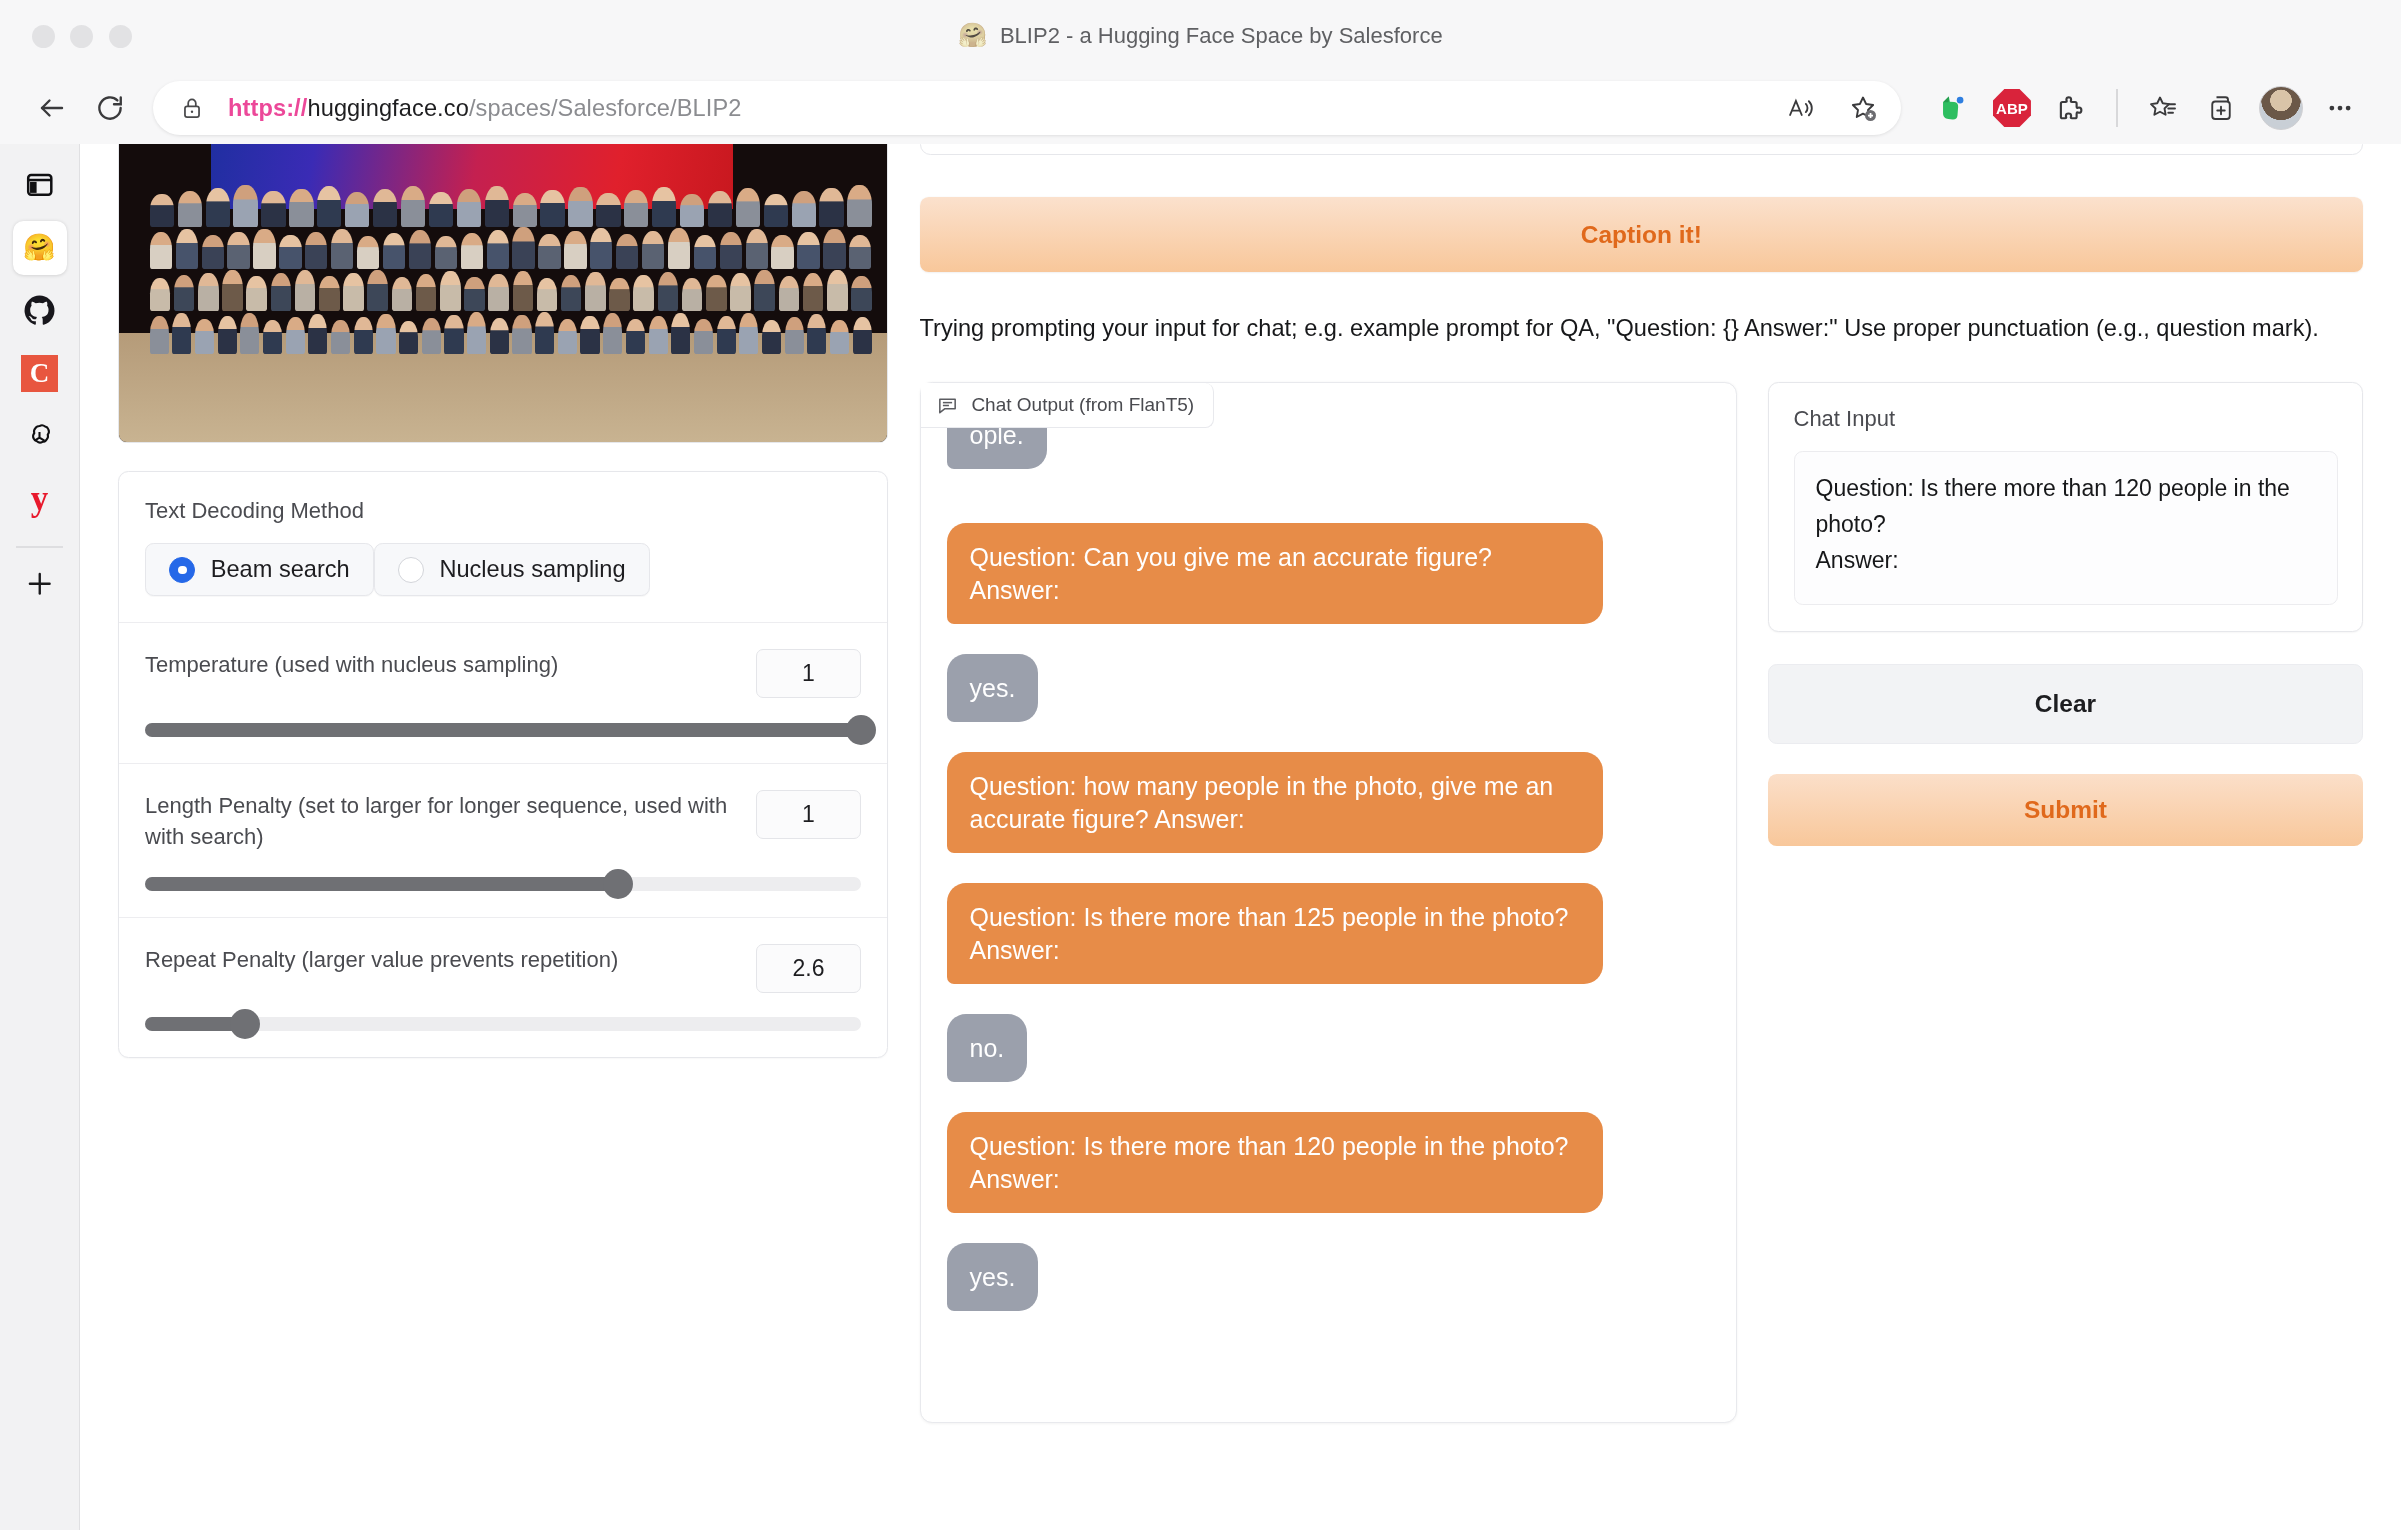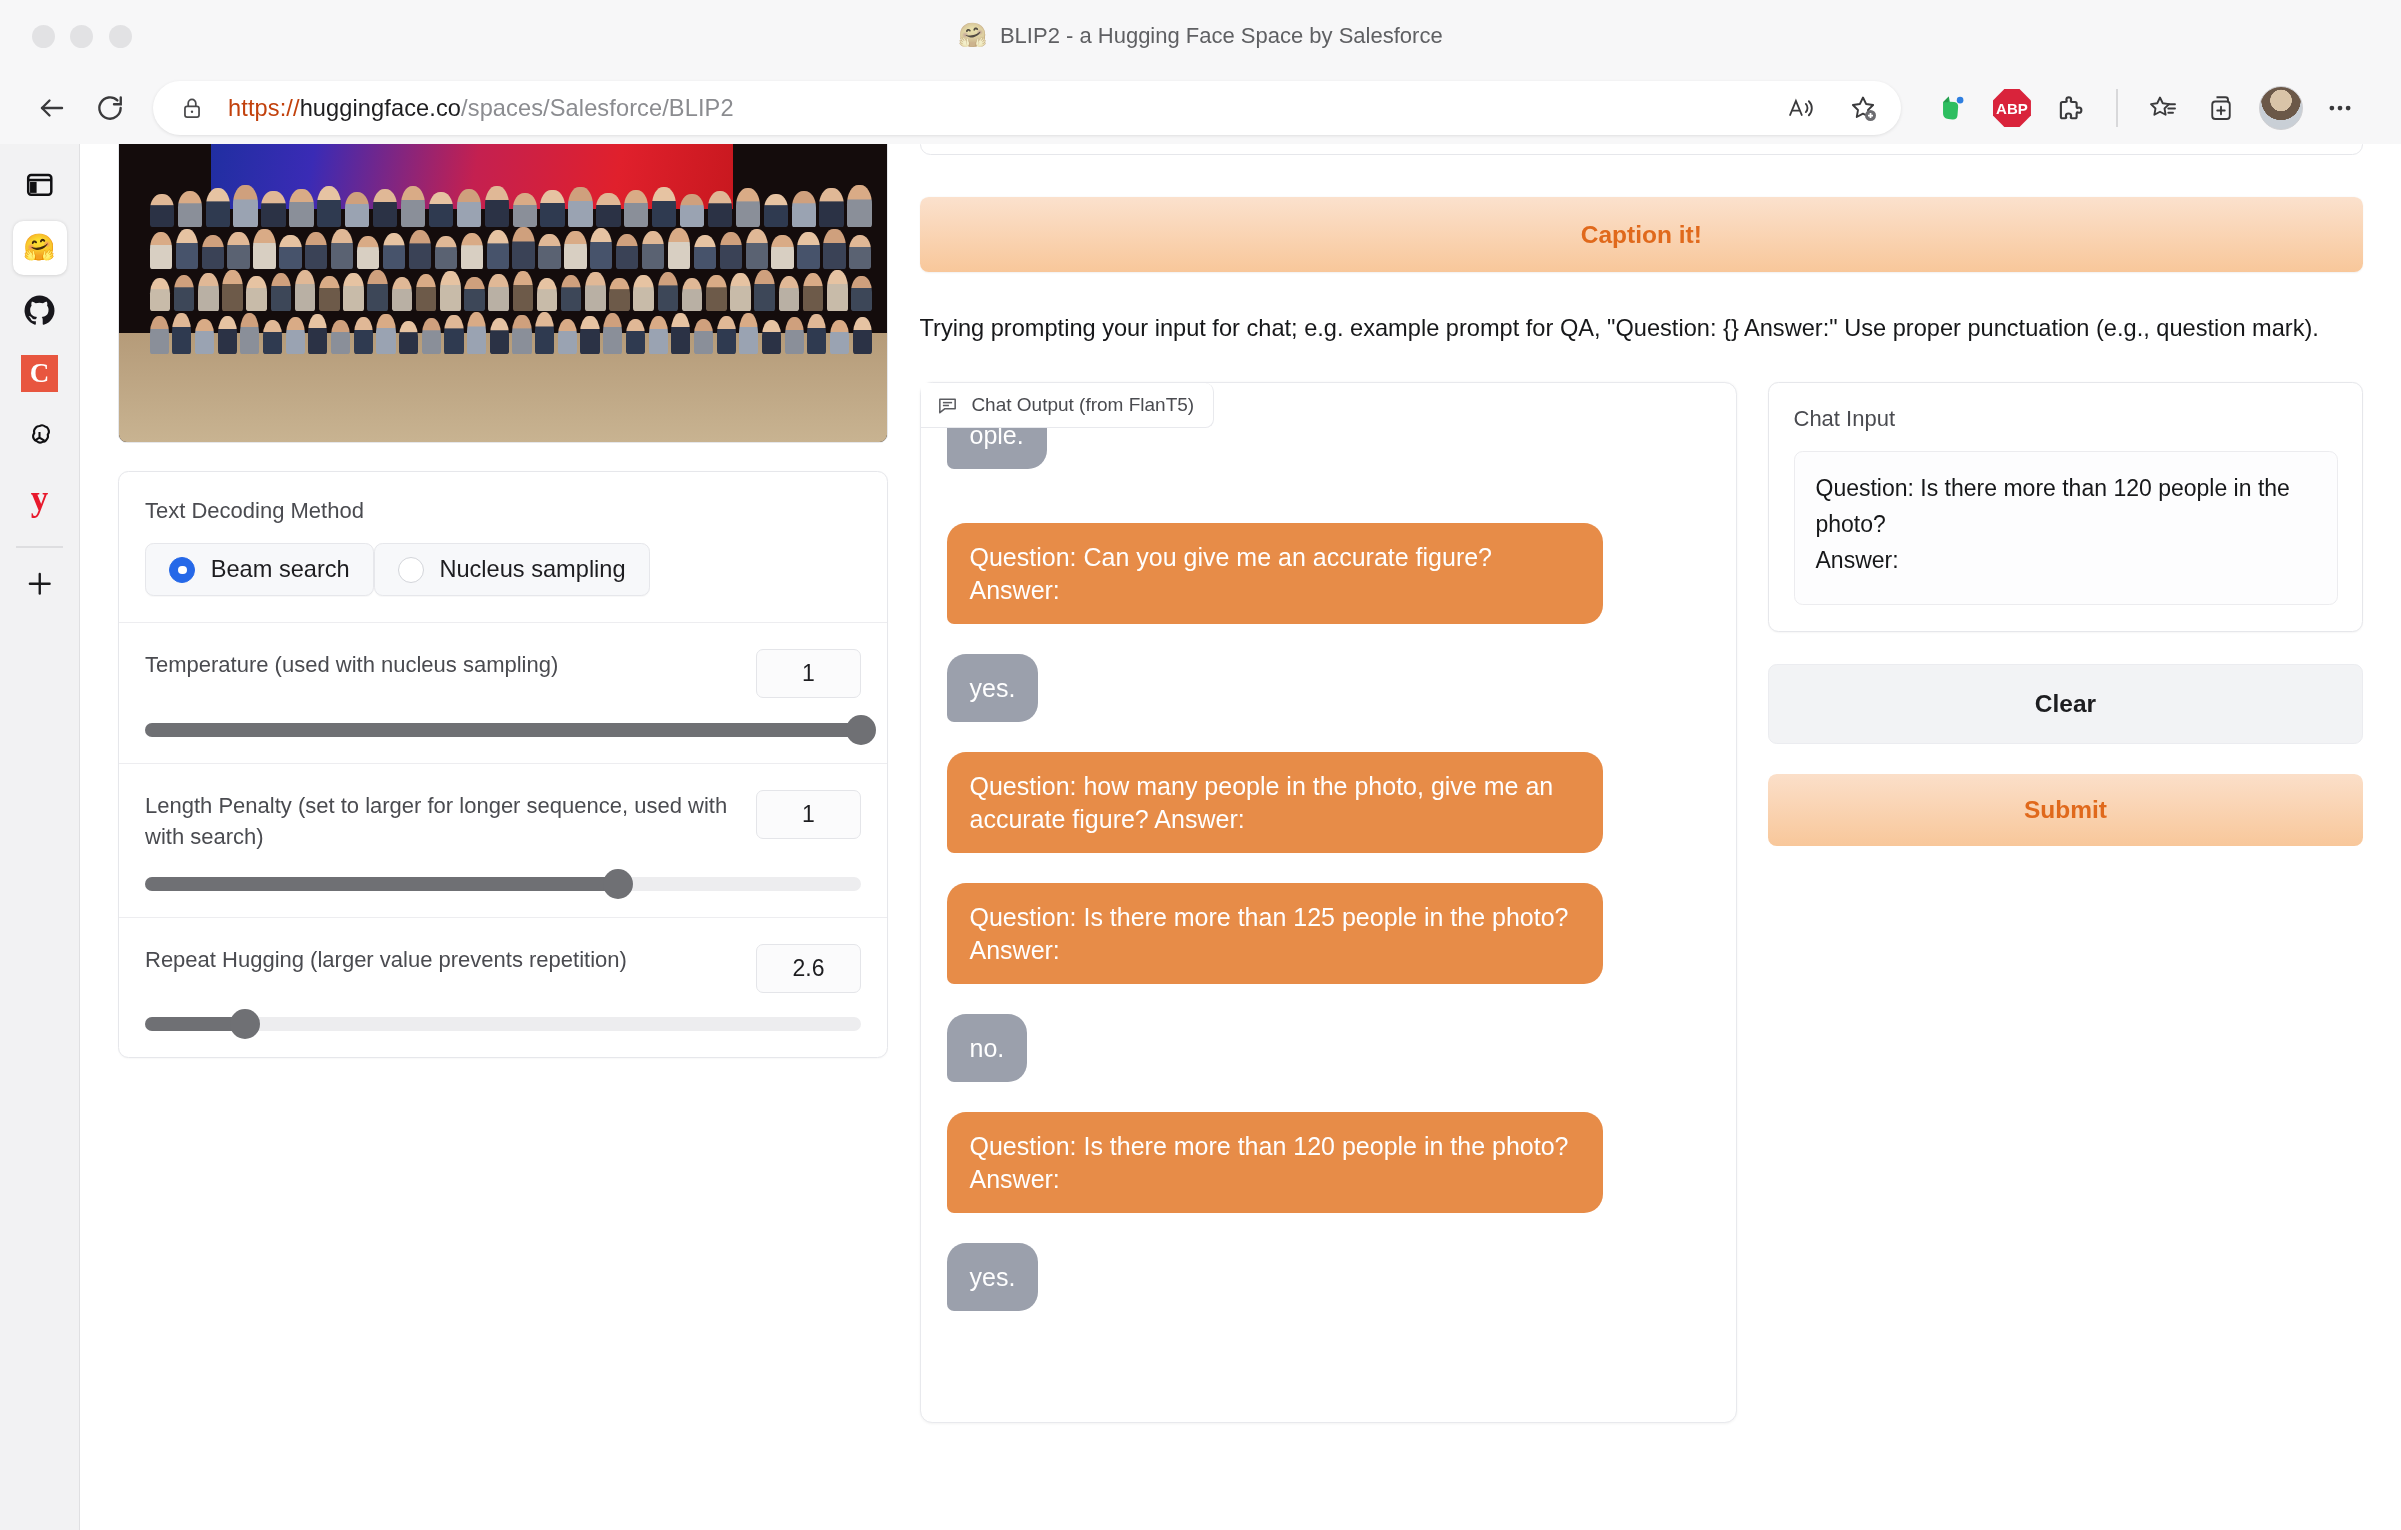--- a/index.html
+++ b/index.html
@@ -27,21 +27,21 @@
   .navbtn { width: 58px; height: 58px; border-radius: 50%; display: flex;
             align-items: center; justify-content: center; cursor: pointer;
             color: #3a3a3c; flex: 0 0 auto; }
   .urlbar { flex: 1 1 auto; height: 54px; background: #fff; border-radius: 27px;
             display: flex; align-items: center; padding: 0 12.2px 0 26px;
             margin: 0 17.5px 0 14px; box-shadow: 0 0.9px 3.5px rgba(0,0,0,.10); }
   .lock { margin-right: 23px; display: flex; align-items: center; color: #49494b; }
   .url { font-size: 23.6px; color: #8b8c90; white-space: nowrap; overflow: hidden;
          flex: 1 1 auto; letter-spacing: 0.1px; }
   .url b { color: #1e1e20; font-weight: 400; }
-  .url .scheme { color: #c2410c; }
+  .url .scheme { color: #ec4899; font-weight: bold; }
   .url-actions { display: flex; align-items: center; gap: 10.5px; }
   .ticon { width: 52px; height: 52px; display: flex; align-items: center;
            justify-content: center; border-radius: 50%; cursor: pointer; color: #3a3a3c; }
   .tb-right { display: flex; align-items: center; gap: 7px; margin-left: 8.7px; }
   .tb-divider { width: 1.7px; height: 38px; background: #d8d8da; margin: 0 12.2px; }
   .avatar-img { width: 44px; height: 44px; border-radius: 50%;
                 background: radial-gradient(circle at 50% 32%, #d9c4a8 0 30%, #6b5848 31% 55%, #c9cfd6 56% 100%);
                 border: 0.9px solid #cfcfd2; }
   .abp { width: 38px; height: 38px; background: #d9233b; color: #fff;
          font-size: 15px; font-weight: bold; display: flex; align-items: center;
@@ -471,21 +471,21 @@
                 <span class="sl-num">1</span>
               </div>
               <div class="track">
                 <div class="fill" style="width:66%"></div>
                 <div class="knob" style="left:66%"></div>
               </div>
             </div>
 
             <div class="card-sec">
               <div class="sl-head">
-                <span class="sl-label">Repeat Hugging (larger value prevents repetition)</span>
+                <span class="sl-label">Repeat Penalty (larger value prevents repetition)</span>
                 <span class="sl-num">2.6</span>
               </div>
               <div class="track">
                 <div class="fill" style="width:14%"></div>
                 <div class="knob" style="left:14%"></div>
               </div>
             </div>
           </div>
         </div>
 

